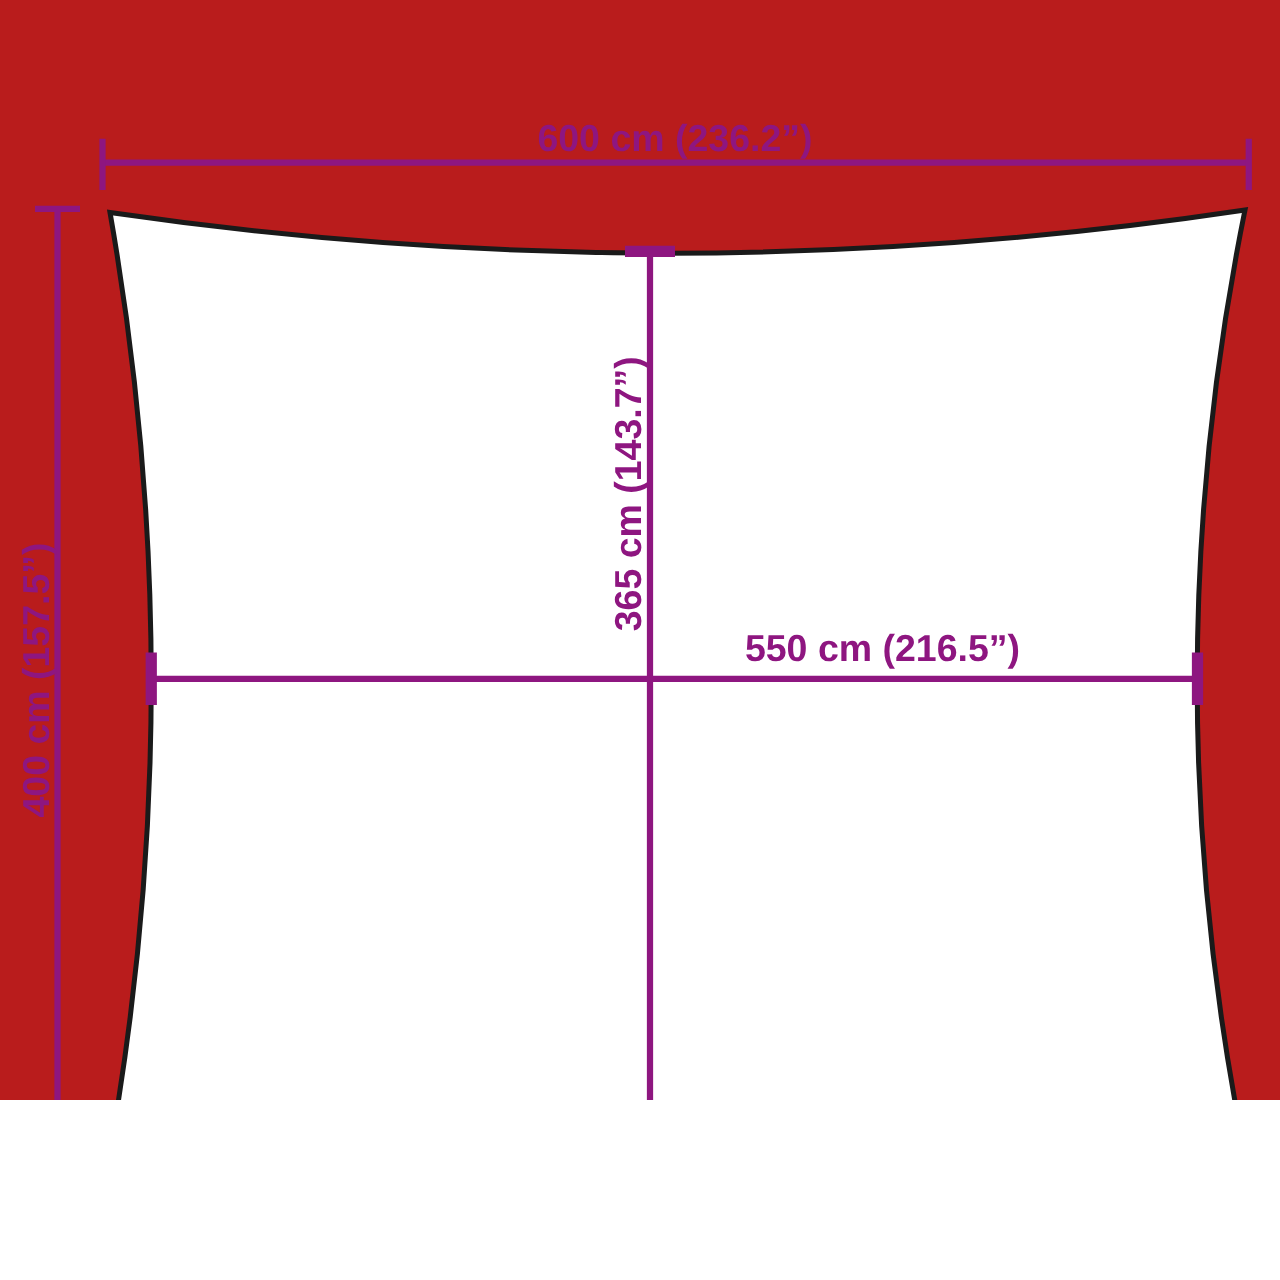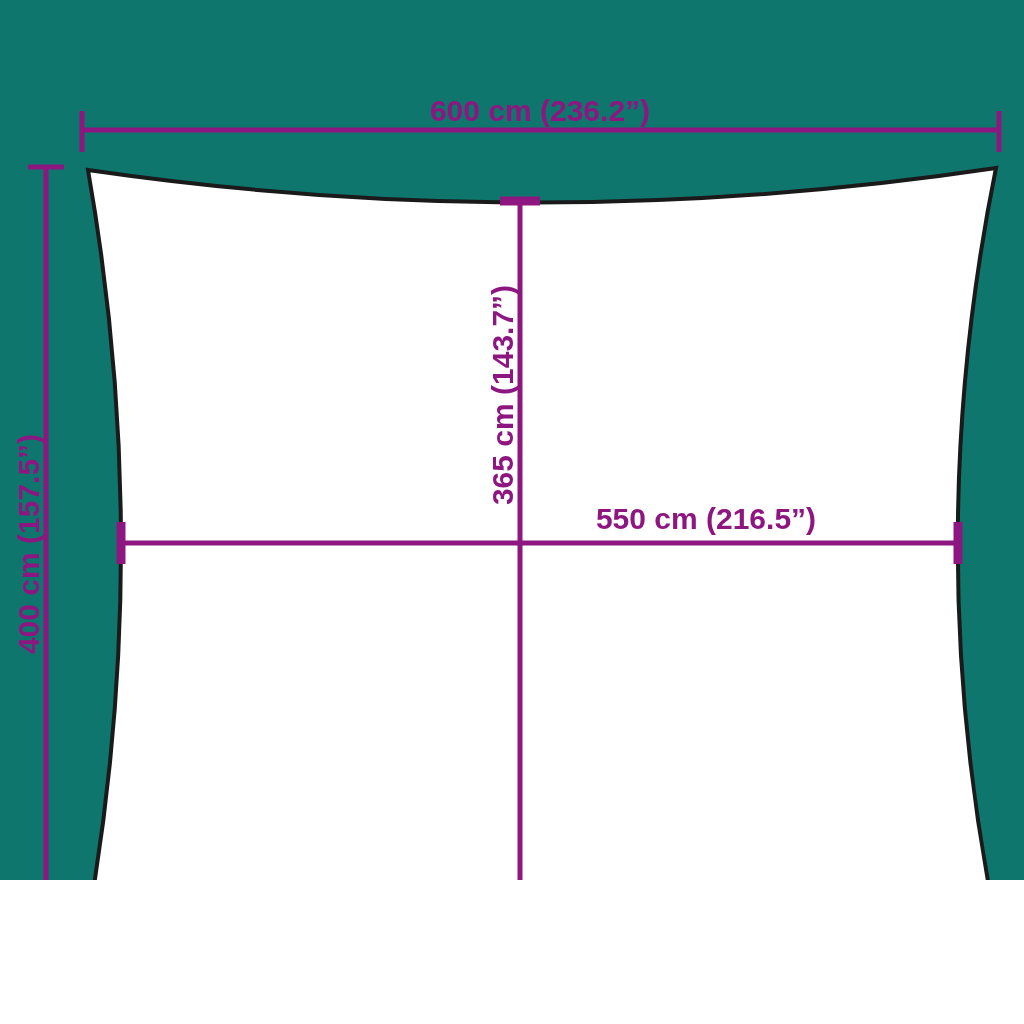--- a/index.html
+++ b/index.html
@@ -4,21 +4,21 @@
 <style>
   html, body {
     margin: 0;
     padding: 0;
     background: #ffffff;
   }
   .stage {
     width: 1024px;
     height: 880px;
     position: relative;
-    background: #0f766e;
+    background: #b91c1c;
     overflow: hidden;
   }
   svg.diagram {
     display: block;
     width: 1024px;
     height: 1024px;
   }
   .dim-label {
     font-family: "Liberation Sans", sans-serif;
     font-weight: bold;

